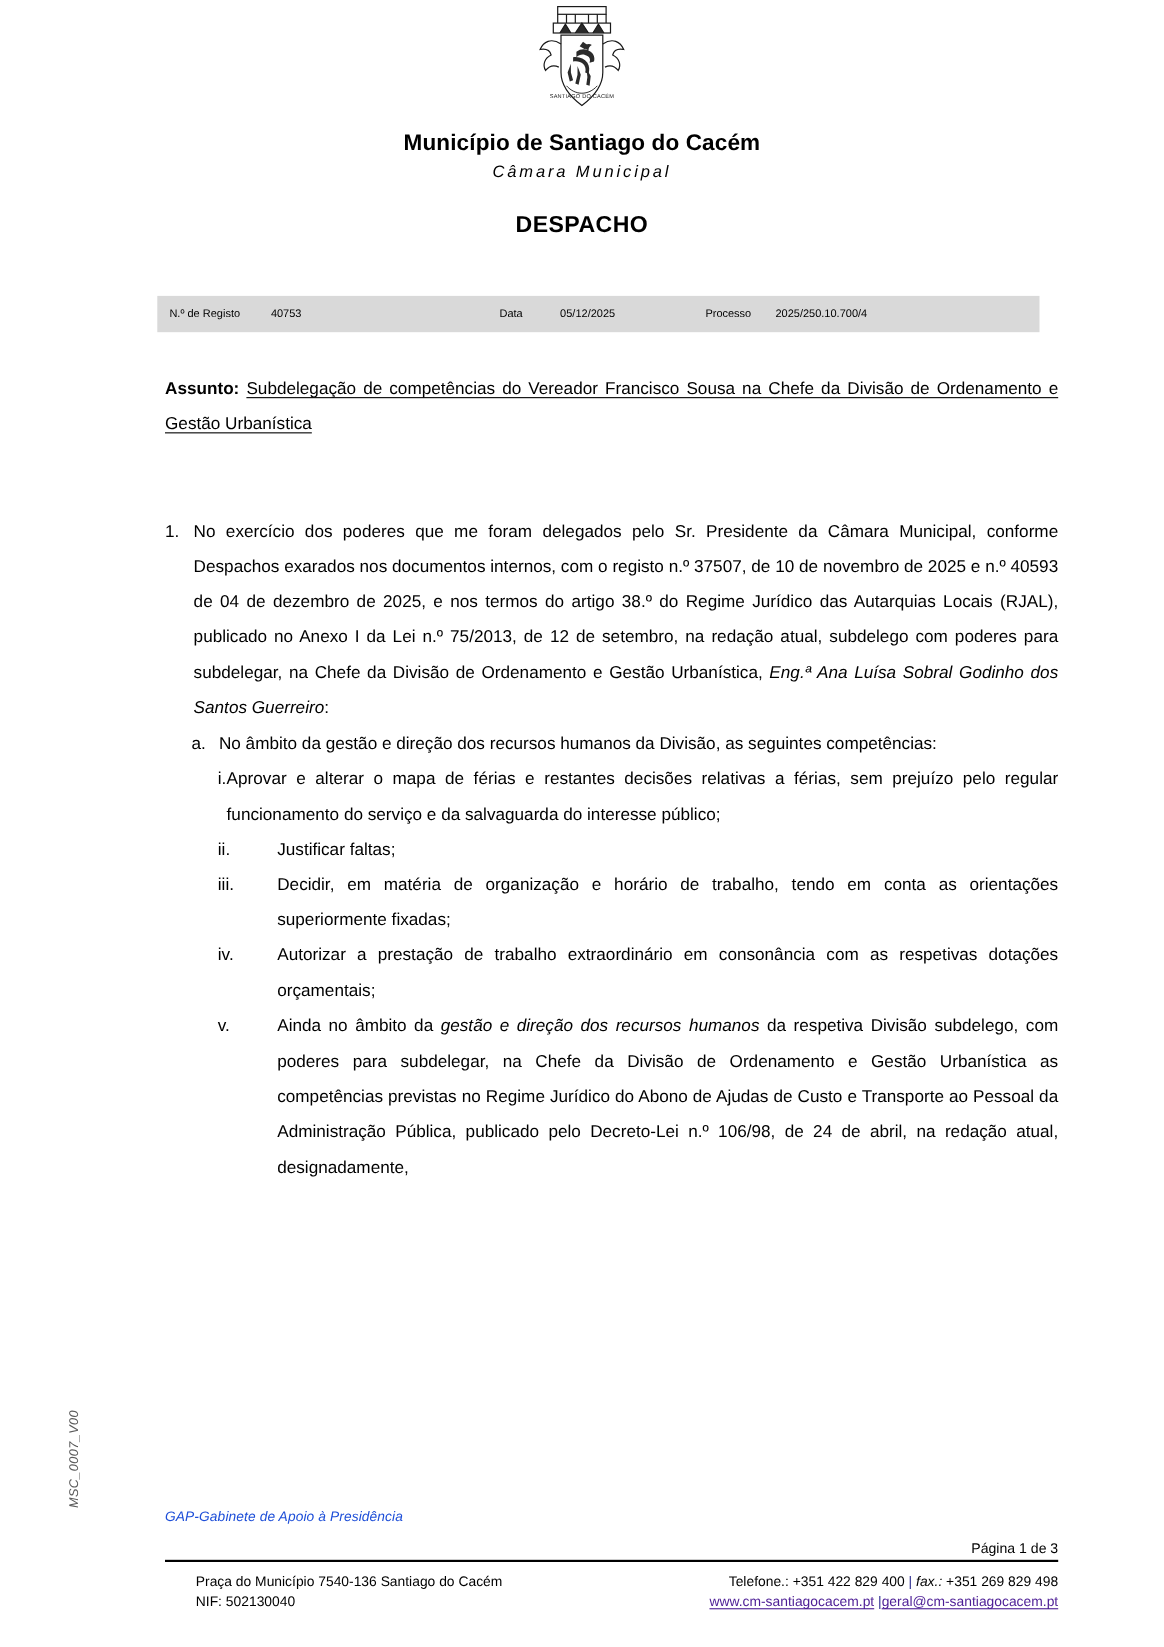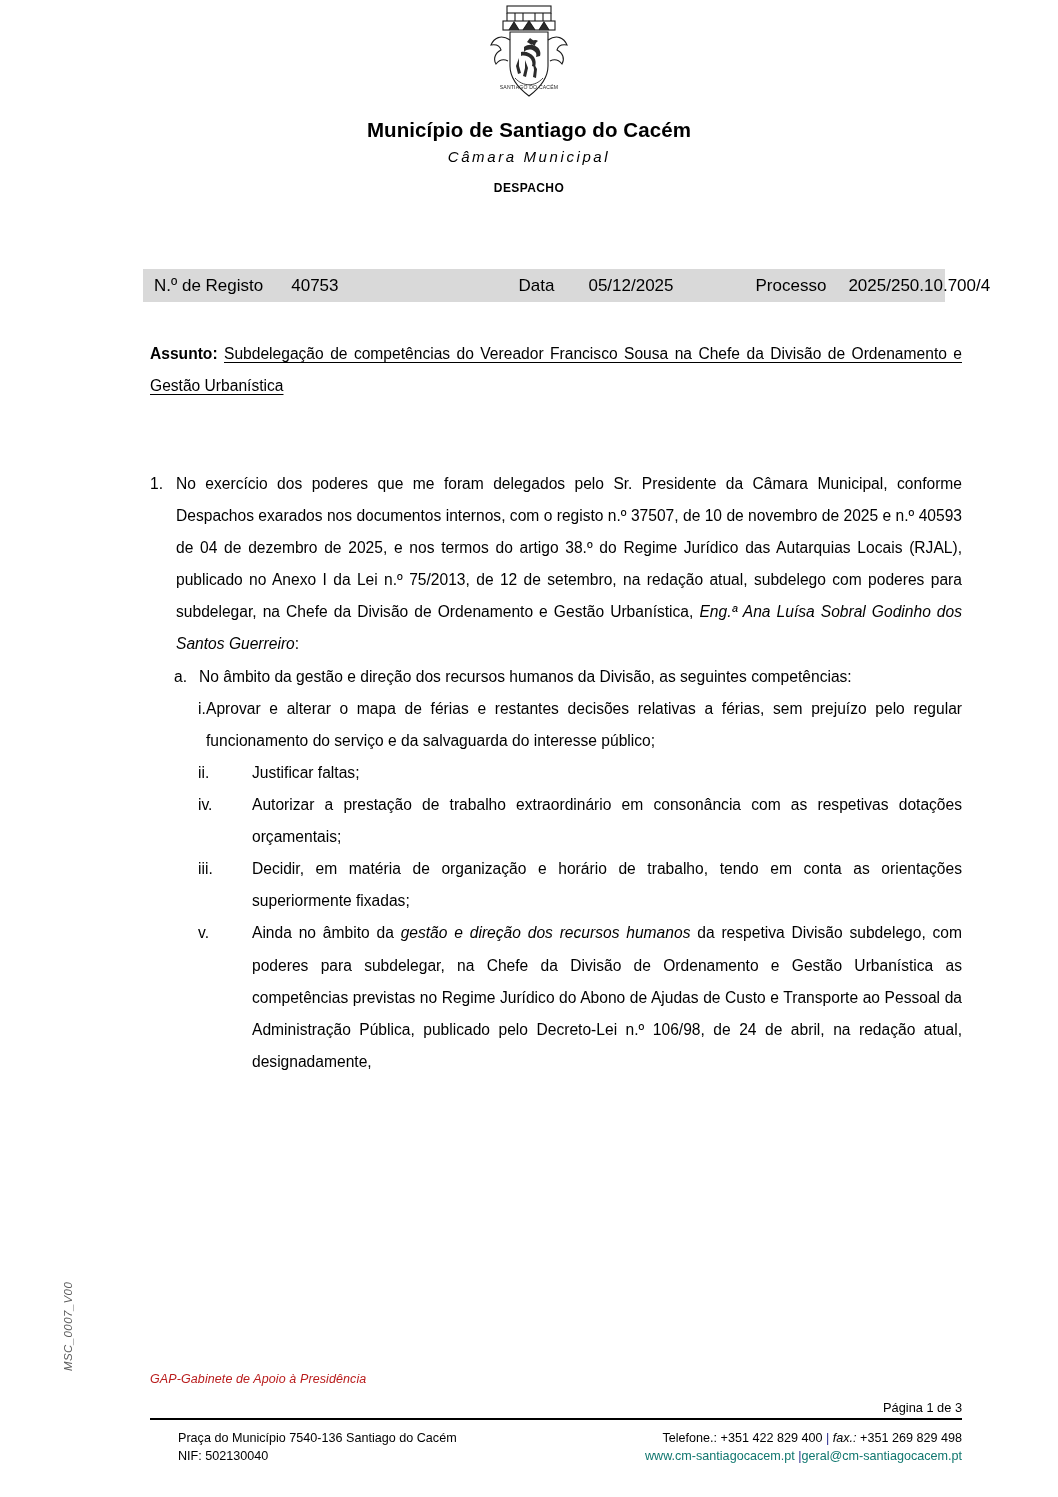--- a/index.html
+++ b/index.html
@@ -56,39 +56,39 @@
     letter-spacing: 0.1px;
   }
   .org-subtitle {
     margin-top: 6px;
     font-size: 15px;
     font-style: italic;
     letter-spacing: 2.6px;
     text-align: center;
   }
   .doc-type {
-    margin-top: 16px;
-    font-size: 12px;
+    margin-top: 28px;
+    font-size: 21px;
     font-weight: bold;
     letter-spacing: 0.4px;
     text-align: center;
   }
 
   
   .meta-band {
     position: absolute;
     left: 143px;
     top: 269px;
     width: 802px;
     height: 33px;
     background: #d9d9d9;
     display: flex;
     align-items: center;
     box-sizing: border-box;
-    font-size: 17px;
+    font-size: 10px;
   }
   .meta-cell { white-space: nowrap; }
   .m-reg-label { margin-left: 11px; }
   .m-reg-value { margin-left: 28px; }
   .m-date-label { margin-left: 180px; }
   .m-date-value { margin-left: 34px; text-align: center; }
   .m-proc-label { margin-left: 82px; }
   .m-proc-value { margin-left: 22px; text-align: right; }
 
   
@@ -151,21 +151,21 @@
   
   .footer {
     position: absolute;
     left: 150px;
     top: 1372px;
     width: 812px;
   }
   .footer-note {
     font-size: 12.5px;
     font-style: italic;
-    color: #b91c1c;
+    color: #1d4ed8;
     letter-spacing: 0.1px;
   }
   .footer-page {
     margin-top: 14px;
     text-align: right;
     font-size: 12.8px;
   }
   .footer-rule {
     margin-top: 3px;
     border-top: 2.2px solid #000000;
@@ -174,21 +174,22 @@
     margin-top: 9px;
     display: flex;
     justify-content: space-between;
     font-size: 12.6px;
     line-height: 1.45;
   }
   .footer-left { text-align: left; margin-left: 28px; }
   .footer-right { text-align: right; }
   .footer-right em { font-style: italic; }
   .flink {
-    color: #0f766e;
+    color: #4c1d95;
+    text-decoration: underline;
     text-underline-offset: 2px;
   }
   .sep { color: #2b2b8f; }
 </style>
 </head>
 <body>
 
 <div class="page">
 
   <div class="side-code">MSC_0007_V00</div>
@@ -264,27 +265,27 @@
         <span class="marker">i.</span>
         <span class="body">Aprovar e alterar o mapa de férias e restantes decisões relativas a férias, sem prejuízo pelo regular funcionamento do serviço e da salvaguarda do interesse público;</span>
       </div>
 
       <div class="item lvl3">
         <span class="marker">ii.</span>
         <span class="body">Justificar faltas;</span>
       </div>
 
       <div class="item lvl3">
+        <span class="marker">iii.</span>
+        <span class="body">Decidir, em matéria de organização e horário de trabalho, tendo em conta as orientações superiormente fixadas;</span>
+      </div>
+
+      <div class="item lvl3">
         <span class="marker">iv.</span>
         <span class="body">Autorizar a prestação de trabalho extraordinário em consonância com as respetivas dotações orçamentais;</span>
-      </div>
-
-      <div class="item lvl3">
-        <span class="marker">iii.</span>
-        <span class="body">Decidir, em matéria de organização e horário de trabalho, tendo em conta as orientações superiormente fixadas;</span>
       </div>
 
       <div class="item lvl3">
         <span class="marker">v.</span>
         <span class="body"><span>Ainda no âmbito da </span><em class="it">gestão e direção dos recursos humanos</em><span> da respetiva Divisão subdelego, com poderes para subdelegar, na Chefe da Divisão de Ordenamento e Gestão Urbanística as competências previstas no Regime Jurídico do Abono de Ajudas de Custo e Transporte ao Pessoal da Administração Pública, publicado pelo Decreto-Lei n.º 106/98, de 24 de abril, na redação atual, designadamente,</span></span>
       </div>
 
     </div>
   </div>
 

